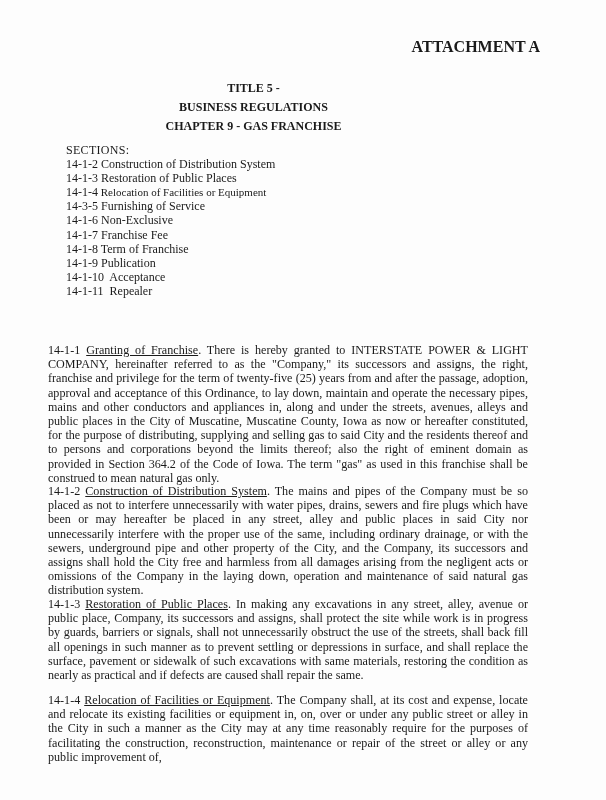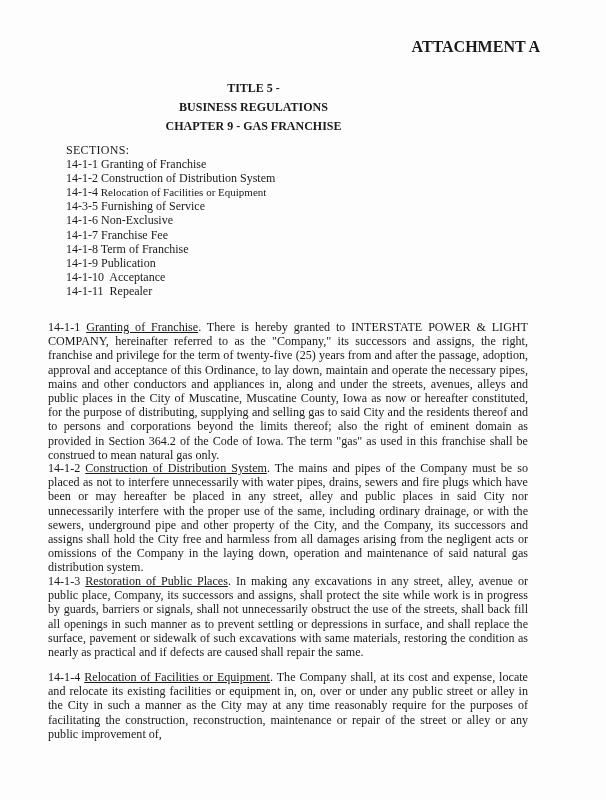--- a/index.html
+++ b/index.html
@@ -4,43 +4,43 @@
   <style>
     html, body { margin: 0; padding: 0; background: #fdfdfd; }
     body { width: 606px; height: 800px; position: relative; overflow: hidden;
       font-family: "Liberation Serif", "DejaVu Serif", serif; color: #1a1a1a; }
     .attach { position: absolute; top: 38px; right: 66px; font-weight: bold; font-size: 16px; letter-spacing: 0; }
     .titles { position: absolute; top: 79px; left: 0; width: 489px; text-align: center; font-weight: bold; font-size: 12px; line-height: 19px; }
     .titles div { padding-left: 18px; }
     .sections { position: absolute; top: 143px; left: 66px; font-size: 12px; line-height: 14.1px; }
     .sections .item span.num { display: inline-block; }
     .sections .heading { letter-spacing: 0.3px; }
-    .body { position: absolute; left: 48px; width: 480px; font-size: 12.1px; line-height: 14.2px; text-align: justify; }
+    .body { position: absolute; left: 48px; width: 480px; font-size: 12.1px; line-height: 14.2px; text-align: justify; margin-top: 23px; }
     .body p { margin: 0; }
     .u { text-decoration: underline; text-underline-offset: 1px; }
     #s1 { top: 320px; }
     #s2 { top: 461px; }
     #s3 { top: 574px; }
     #s4 { top: 670px; }
   </style>
 </head>
 <body>
 
 <div class="attach">ATTACHMENT A</div>
 
 <div class="titles">
   <div>TITLE 5 -</div>
   <div>BUSINESS REGULATIONS</div>
   <div>CHAPTER 9 - GAS FRANCHISE</div>
 </div>
 
 <div class="sections">
   <div class="heading">SECTIONS:</div>
-  <div class="item"><span class="num">14-1-1</span> <span>Granting of Franchise</span></div>
   <div class="item"><span class="num">14-1-2</span> <span>Construction of Distribution System</span></div>
+  <div class="item"><span class="num">14-1-3</span> <span>Restoration of Public Places</span></div>
   <div class="item" style="font-size:11px"><span class="num" style="font-size:12px">14-1-4</span> <span>Relocation of Facilities or Equipment</span></div>
   <div class="item"><span class="num">14-3-5</span> <span>Furnishing of Service</span></div>
   <div class="item"><span class="num">14-1-6</span> <span>Non-Exclusive</span></div>
   <div class="item"><span class="num">14-1-7</span> <span>Franchise Fee</span></div>
   <div class="item"><span class="num">14-1-8</span> <span>Term of Franchise</span></div>
   <div class="item"><span class="num">14-1-9</span> <span>Publication</span></div>
   <div class="item" style="white-space:pre"><span class="num">14-1-10</span> <span> Acceptance</span></div>
   <div class="item" style="white-space:pre"><span class="num">14-1-11</span> <span> Repealer</span></div>
 </div>
 

